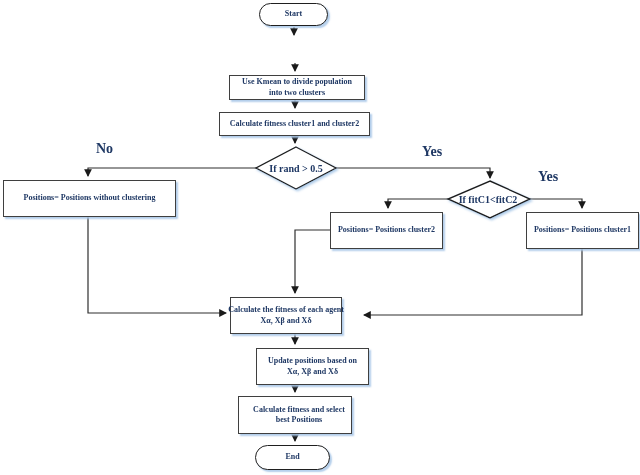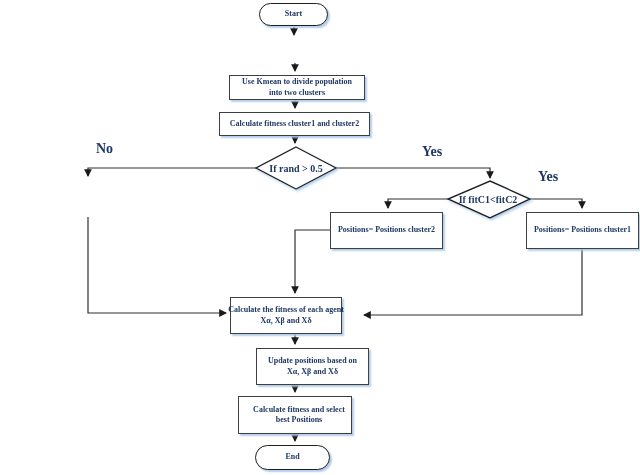--- a/index.html
+++ b/index.html
@@ -125,20 +125,23 @@
     <span class="nline">Use Kmean to divide population</span>
     <span class="nline">into two clusters</span>
   </div>
 
   <div class="node n-calc">
     <span class="nline">Calculate fitness cluster1 and cluster2</span>
   </div>
 
   <div class="dlabel dl-rand">If rand &gt; 0.5</div>
 
+  <div class="node n-noclus">
+    <span class="nline">Positions= Positions without clustering</span>
+  </div>
 
   <div class="dlabel dl-fit">If fitC1&lt;fitC2</div>
 
   <div class="node n-clus2">
     <span class="nline">Positions= Positions cluster2</span>
   </div>
 
   <div class="node n-clus1">
     <span class="nline">Positions= Positions cluster1</span>
   </div>

